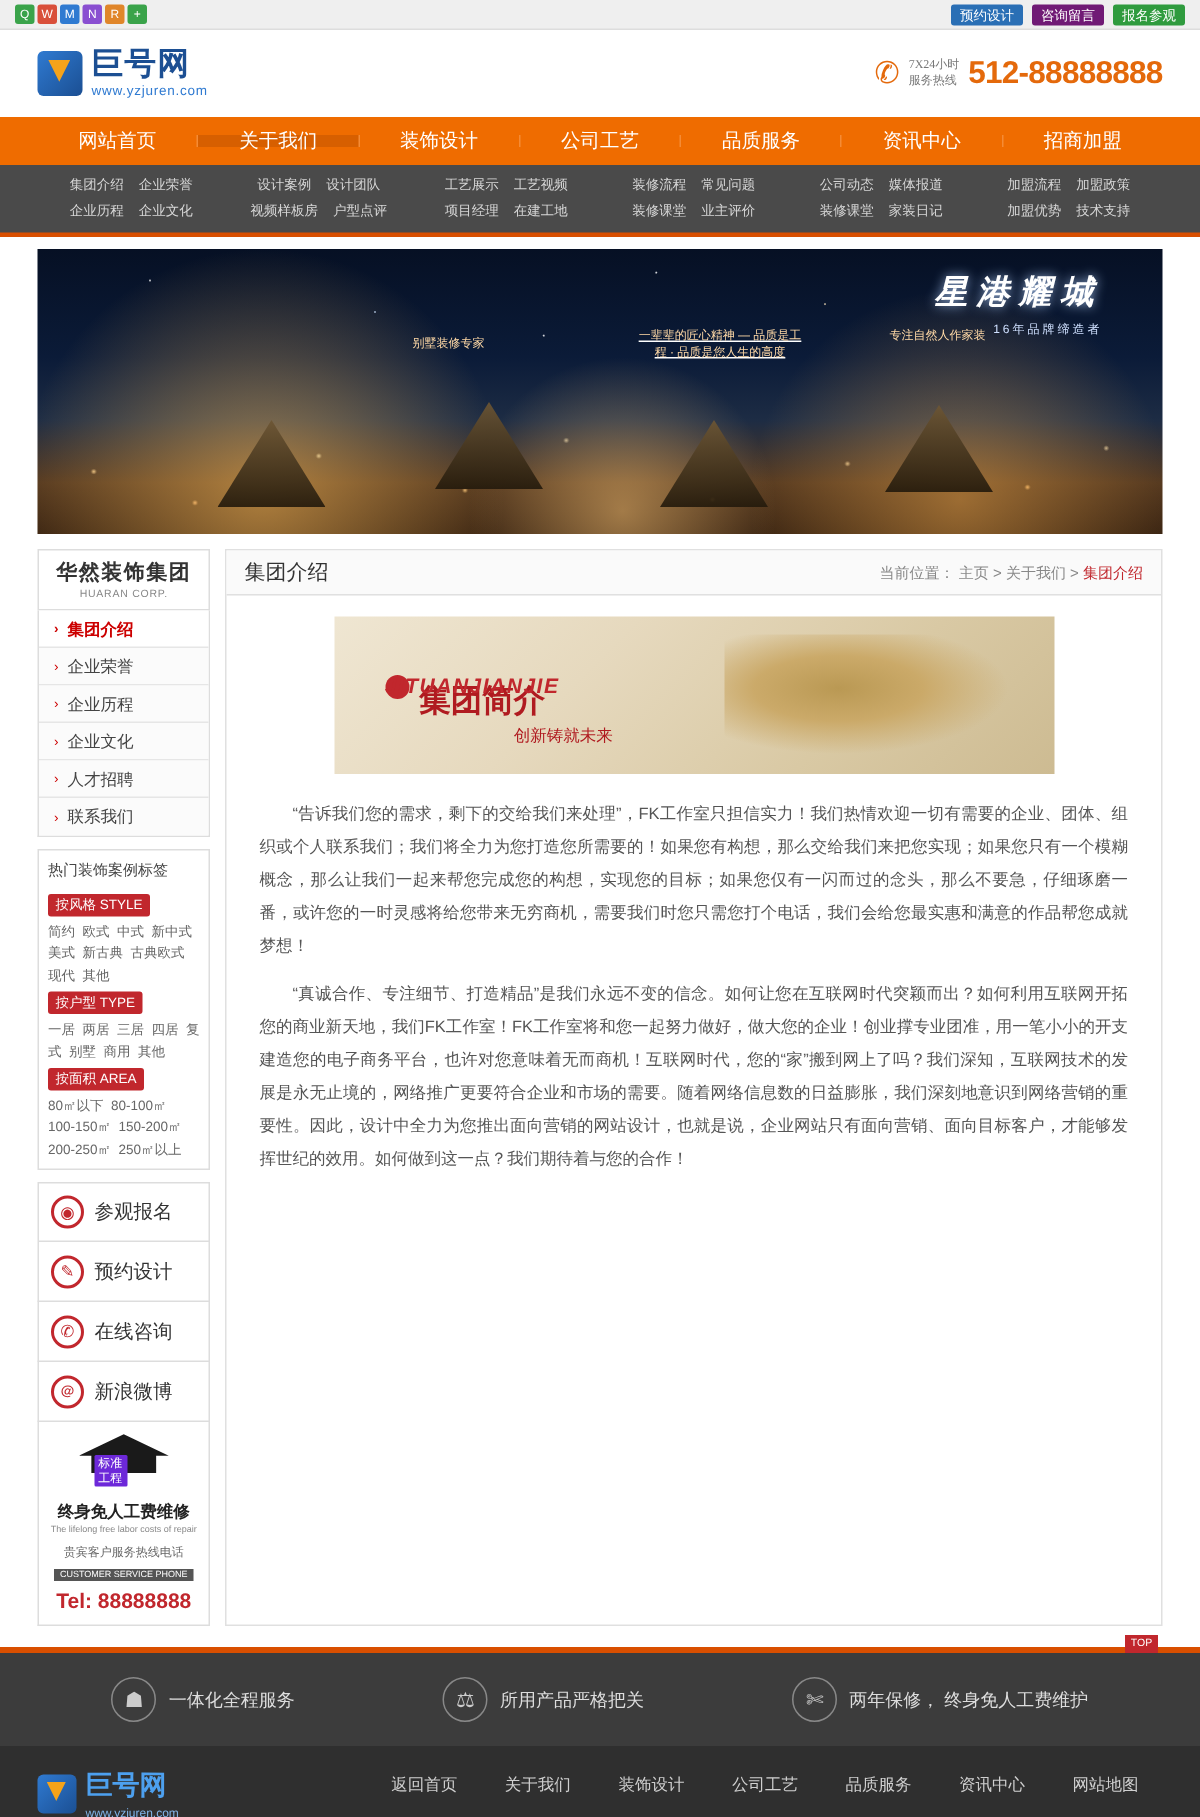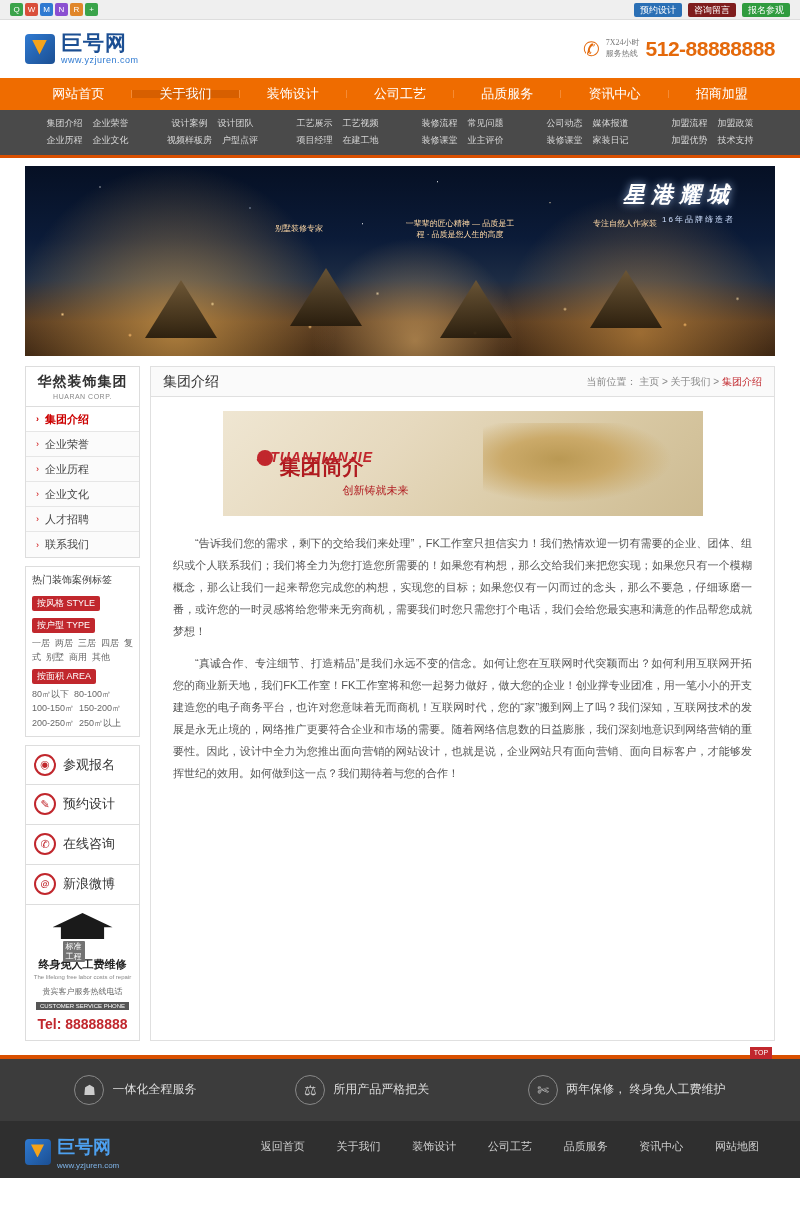--- a/index.html
+++ b/index.html
@@ -25,21 +25,21 @@
     width: 13px; height: 13px; margin-right: 2px; border-radius: 2px;
     display: inline-block; font-size: 8px; color: #fff; text-align: center;
     line-height: 13px;
   }
   .topbar .spacer { flex: 1; }
   .topbar .tbtn {
     height: 14px; line-height: 14px; padding: 0 6px; margin-left: 6px;
     border-radius: 2px; color: #fff; font-size: 9px;
   }
   .tbtn.blue { background: #2a6fb5; }
-  .tbtn.org  { background: #7f1d1d; }
+  .tbtn.org  { background: #701a75; }
   .tbtn.grn  { background: #2f9b3e; }
 
   
   .header {
     height: 58px;
     background: #fff;
     display: flex;
     align-items: center;
     padding: 0 25px;
     border-bottom: 1px solid #fff;
@@ -200,21 +200,21 @@
 
   .promo { border: 1px solid #ddd; border-top: none; padding: 8px 6px; text-align: center; }
   .promo .house {
     width: 60px; height: 40px; margin: 0 auto 4px; position: relative;
   }
   .promo .house:before {
     content:""; position: absolute; left: 0; top: 0; width: 60px; height: 26px;
     background: #1a1a1a; clip-path: polygon(50% 0, 100% 55%, 86% 55%, 86% 100%, 14% 100%, 14% 55%, 0 55%);
   }
   .promo .badge {
-    position: absolute; left: 10px; top: 28px; background: #737373; color: #fff;
+    position: absolute; left: 10px; top: 14px; background: #6d28d9; color: #fff;
     font-size: 8px; padding: 1px 3px; line-height: 1.2; border-radius: 1px;
   }
   .promo .t1 { font-size: 11px; font-weight: bold; color: #222; }
   .promo .t2 { font-size: 6px; color: #888; margin-top: 2px; }
   .promo .t3 { font-size: 8px; color: #666; margin-top: 6px; }
   .promo .t4 { font-size: 6px; color: #fff; background: #555; display: inline-block; padding: 1px 4px; margin-top: 3px; }
   .promo .tel { font-size: 14px; font-weight: bold; color: #c1272d; margin-top: 5px; }
 
   
   .crumb {
@@ -411,21 +411,21 @@
       <div class="pyr" style="left:415px;">
         <div class="cap">品质为本 · 匠心</div>
       </div>
       <div class="pyr" style="left:565px; bottom:28px;">
         <div class="cap">九星家居区</div>
       </div>
 
       <div class="cx" style="left:250px; top:55px;">
         <div class="t2">别墅装修专家</div>
       </div>
-      <div class="cx" style="left:380px; top:50px; width:110px;">
+      <div class="cx" style="left:400px; top:50px; width:110px;text-decoration:underline;">
         <div class="t2">一辈辈的匠心精神 — 品质是工程 · 品质是您人生的高度</div>
       </div>
       <div class="cx" style="left:545px; top:50px; width:110px;">
         <div class="t2">专注自然人作家装</div>
       </div>
 
       <div class="headline">
         <div class="cn">星港耀城</div>
         <div class="sub">16年品牌缔造者</div>
       </div>
@@ -465,20 +465,23 @@
         <div class="li">
           <span class="arw">›</span>
           <span>联系我们</span>
         </div>
       </div>
 
       <div class="tagbox">
         <div class="hd">热门装饰案例标签</div>
 
         <div class="gtitle">按风格 STYLE</div>
+        <div class="tags">
+          <span>简约</span><span>欧式</span><span>中式</span><span>新中式</span><span>美式</span><span>新古典</span><span>古典欧式</span><span>现代</span><span>其他</span>
+        </div>
 
         <div class="gtitle">按户型 TYPE</div>
         <div class="tags">
           <span>一居</span><span>两居</span><span>三居</span><span>四居</span><span>复式</span><span>别墅</span><span>商用</span><span>其他</span>
         </div>
 
         <div class="gtitle">按面积 AREA</div>
         <div class="tags">
           <span>80㎡以下</span><span>80-100㎡</span><span>100-150㎡</span><span>150-200㎡</span><span>200-250㎡</span><span>250㎡以上</span>
         </div>

